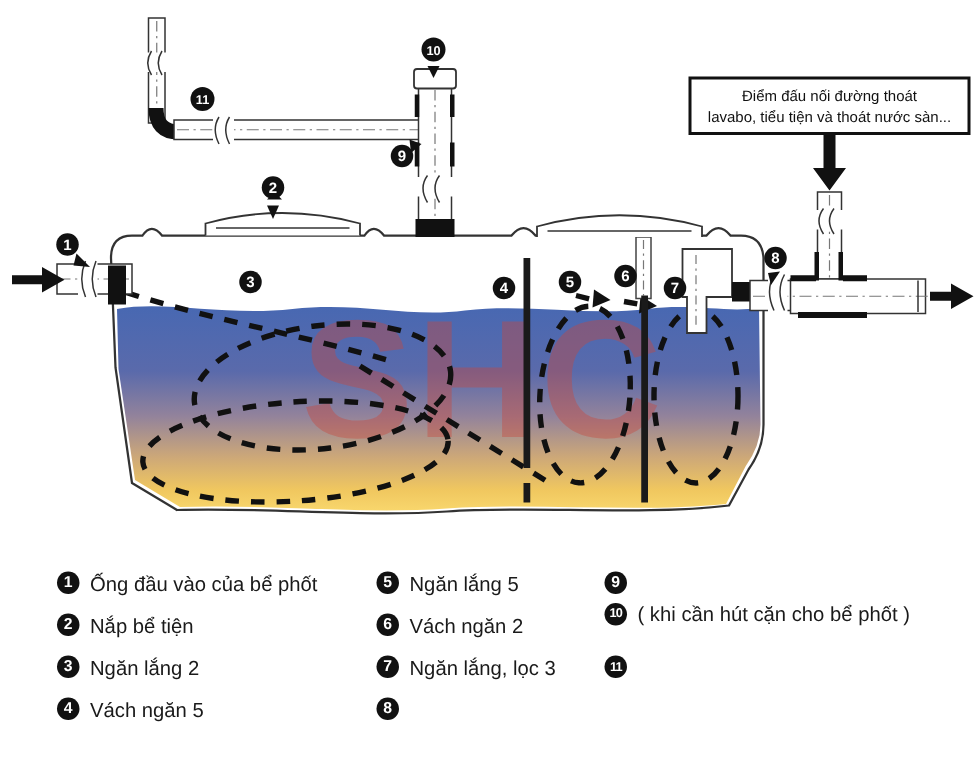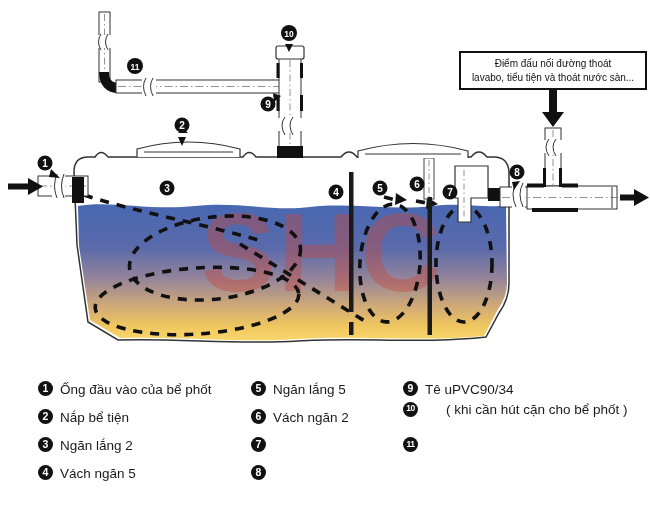--- a/index.html
+++ b/index.html
@@ -230,32 +230,32 @@
   <div class="legend-item" style="left:251px;top:381px;">
     <span class="lbadge">5</span>
     <span class="llabel">Ngăn lắng 5</span>
   </div>
   <div class="legend-item" style="left:251px;top:409px;">
     <span class="lbadge">6</span>
     <span class="llabel">Vách ngăn 2</span>
   </div>
   <div class="legend-item" style="left:251px;top:437px;">
     <span class="lbadge">7</span>
+    <span class="llabel">Ngăn lắng, lọc 3</span>
   </div>
   <div class="legend-item" style="left:251px;top:465px;">
     <span class="lbadge">8</span>
   </div>
   <div class="legend-item" style="left:403px;top:381px;">
     <span class="lbadge">9</span>
-    <span class="llabel">Tê uPVC90/34</span>
   </div>
   <div class="legend-item multi" style="left:403px;top:401px;">
     <span class="lbadge two">10</span>
     <span class="llabel">
-      <span style="display:block;margin-left:21px;">( khi cần hút cặn cho bể phốt )</span>
+      <span style="display:block;">( khi cần hút cặn cho bể phốt )</span>
     </span>
   </div>
   <div class="legend-item" style="left:403px;top:437px;">
     <span class="lbadge two">11</span>
   </div>
 </div>
 
 </div>
 
 </body></html>

